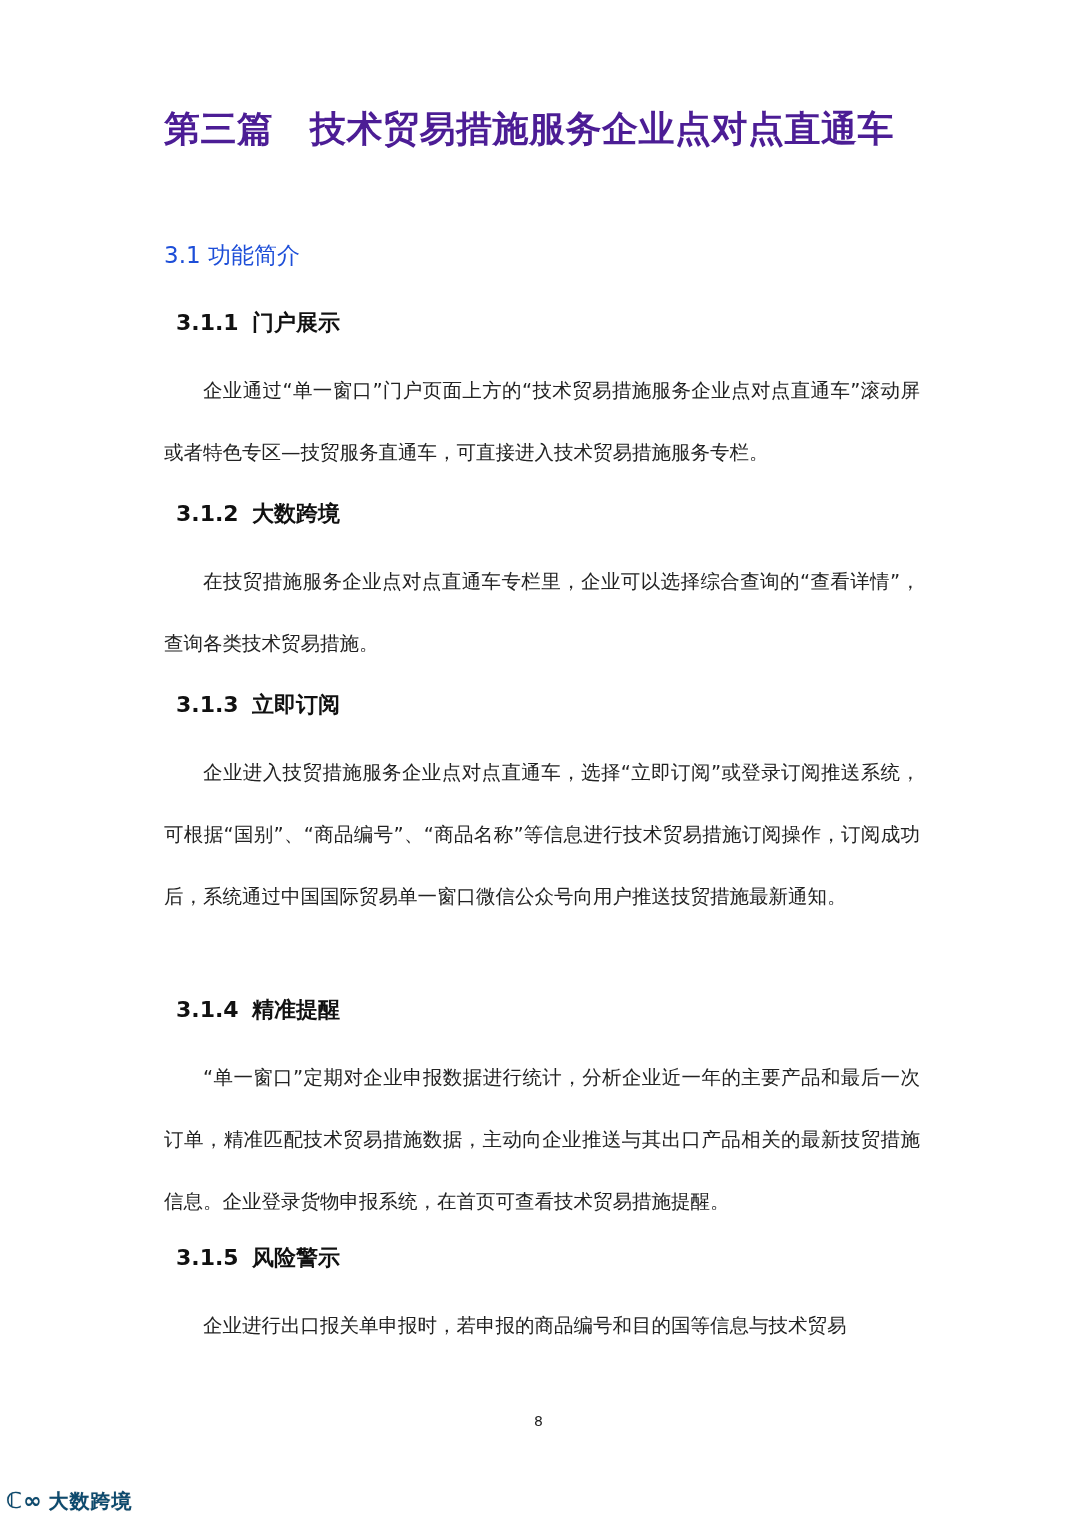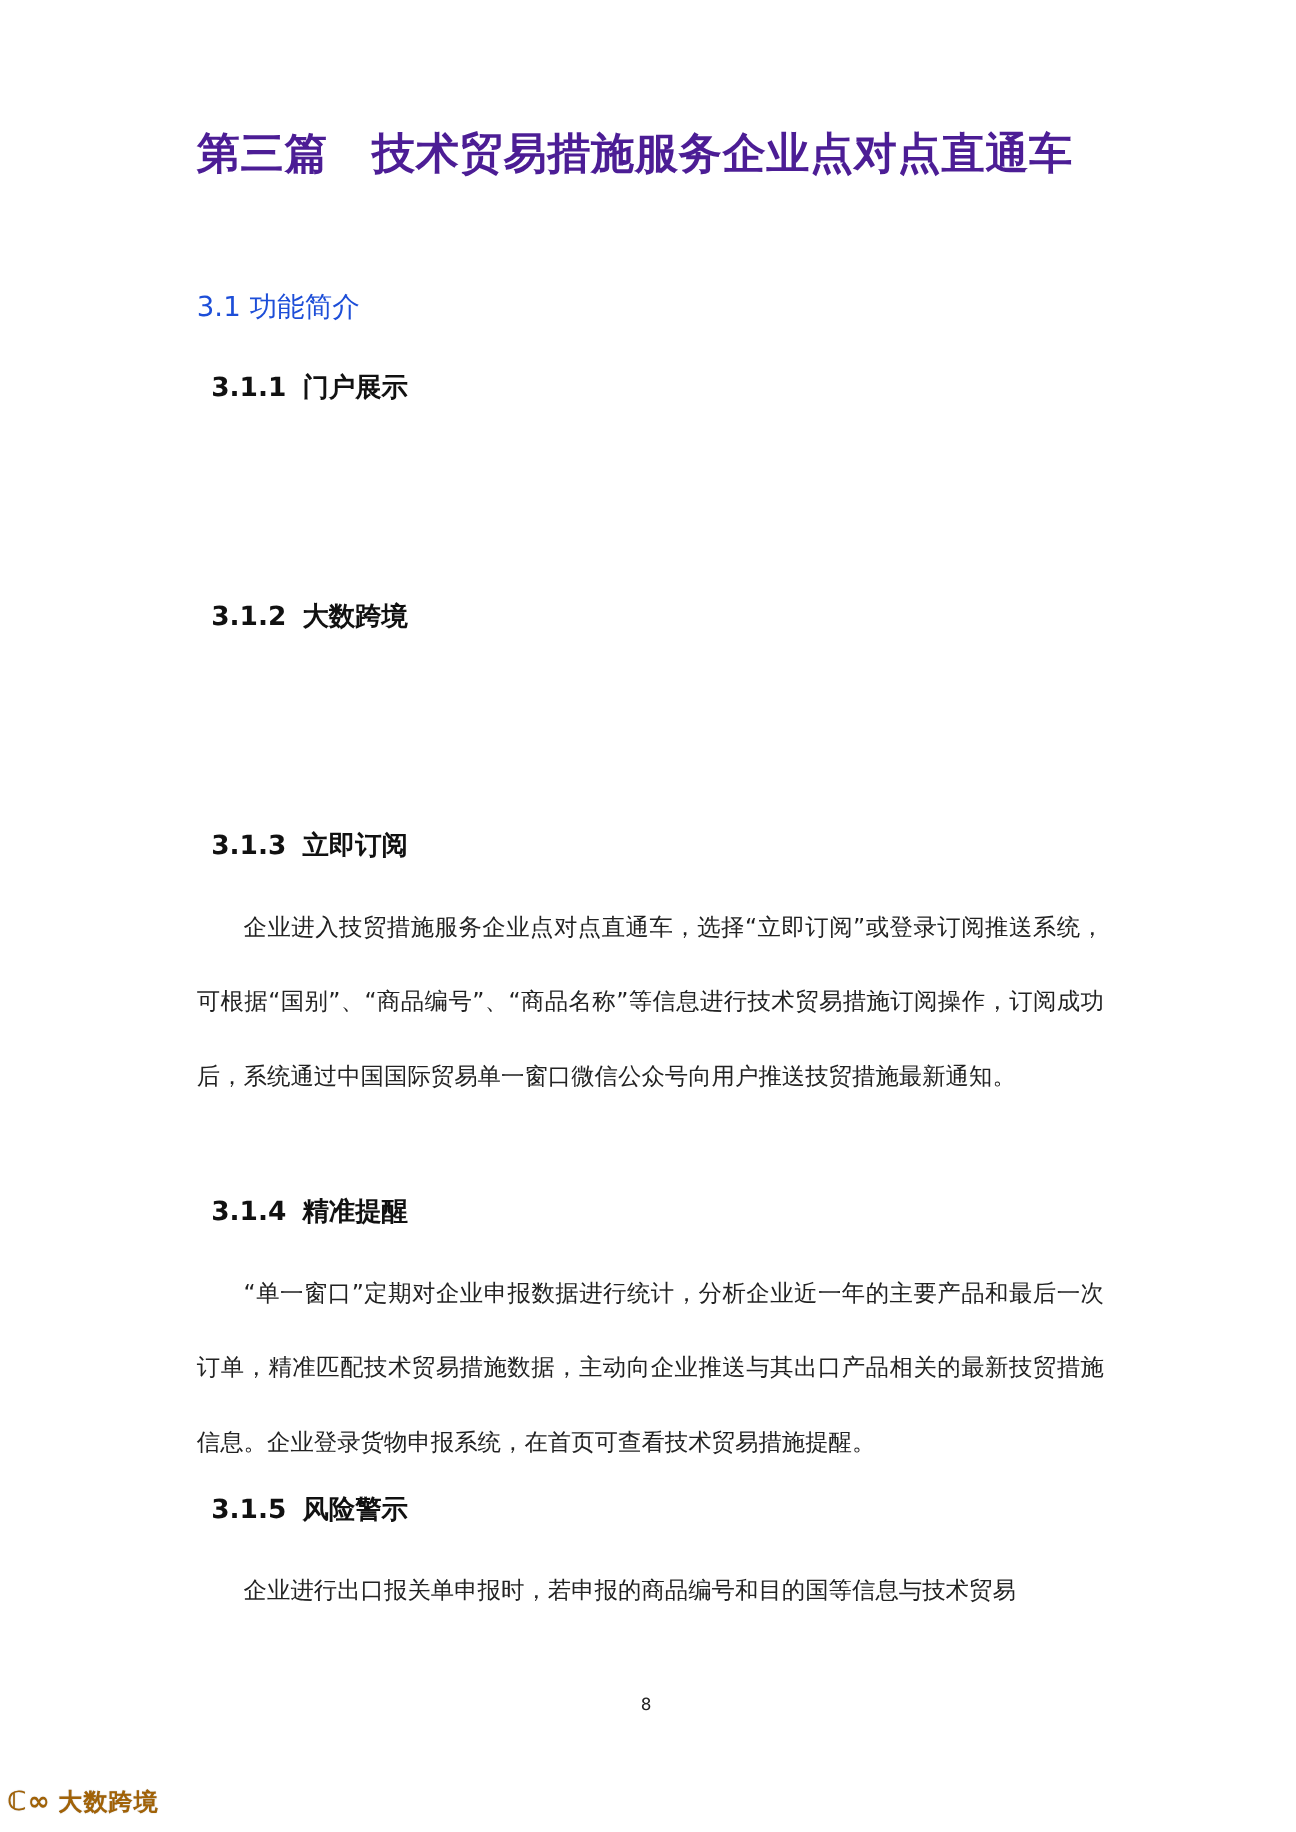--- a/index.html
+++ b/index.html
@@ -5,41 +5,43 @@
   html, body { margin: 0; padding: 0; background: #ffffff; }
   body { width: 1080px; height: 1527px; position: relative; overflow: hidden;
          font-family: "DejaVu Sans", "Liberation Sans", sans-serif; color: #1a1a1a; }
   .page { position: absolute; left: 0; top: 0; width: 1080px; height: 1527px; }
   .h1 { position: absolute; left: 164px; width: 760px; font-size: 36px; font-weight: bold; line-height: 58px; color: #4c1d95; letter-spacing: 0.5px; }
   .h2 { position: absolute; left: 164px; font-size: 23px; color: #1d4ed8; }
   .h3 { position: absolute; left: 164px; font-size: 22px; font-weight: bold; color: #111; margin-left: 12px; }
   .h3 .num { display: inline-block; width: 76px; }
   .para { position: absolute; left: 164px; width: 756px; font-size: 19.5px; line-height: 62px; color: #222; text-align: justify; text-indent: 2em; }
   .pageno { position: absolute; left: 534px; top: 1413px; font-size: 14px; color: #222; }
-  .watermark { position: absolute; left: 6px; top: 1488px; font-size: 20px; color: #a16207; font-weight: bold;
+  .watermark { position: absolute; left: 6px; top: 1488px; font-size: 20px; color: #0c4a6e; font-weight: bold;
                text-shadow: 0 0 1px #bbb; letter-spacing: 1px; }
   .watermark .logo { display: inline-block; font-size: 22px; margin-right: 6px; }
 </style>
 </head>
 <body>
 
 <div class="page">
   <div class="h1" style="top:100px;">
     <div>第三篇　技术贸易措施服务企业点对点直通车</div>
   </div>
 
   <div class="h2" style="top:240px;">3.1 功能简介</div>
 
   <div class="h3" style="top:308px;">
     <span class="num">3.1.1</span><span>门户展示</span>
   </div>
+  <div class="para" style="top:360px;">企业通过“单一窗口”门户页面上方的“技术贸易措施服务企业点对点直通车”滚动屏或者特色专区—技贸服务直通车，可直接进入技术贸易措施服务专栏。</div>
 
   <div class="h3" style="top:499px;">
     <span class="num">3.1.2</span><span>大数跨境</span>
   </div>
+  <div class="para" style="top:551px;">在技贸措施服务企业点对点直通车专栏里，企业可以选择综合查询的“查看详情”，查询各类技术贸易措施。</div>
 
   <div class="h3" style="top:690px;">
     <span class="num">3.1.3</span><span>立即订阅</span>
   </div>
   <div class="para" style="top:742px;">企业进入技贸措施服务企业点对点直通车，选择“立即订阅”或登录订阅推送系统，可根据“国别”、“商品编号”、“商品名称”等信息进行技术贸易措施订阅操作，订阅成功后，系统通过中国国际贸易单一窗口微信公众号向用户推送技贸措施最新通知。</div>
 
   <div class="h3" style="top:995px;">
     <span class="num">3.1.4</span><span>精准提醒</span>
   </div>
   <div class="para" style="top:1047px;">“单一窗口”定期对企业申报数据进行统计，分析企业近一年的主要产品和最后一次订单，精准匹配技术贸易措施数据，主动向企业推送与其出口产品相关的最新技贸措施信息。企业登录货物申报系统，在首页可查看技术贸易措施提醒。</div>

